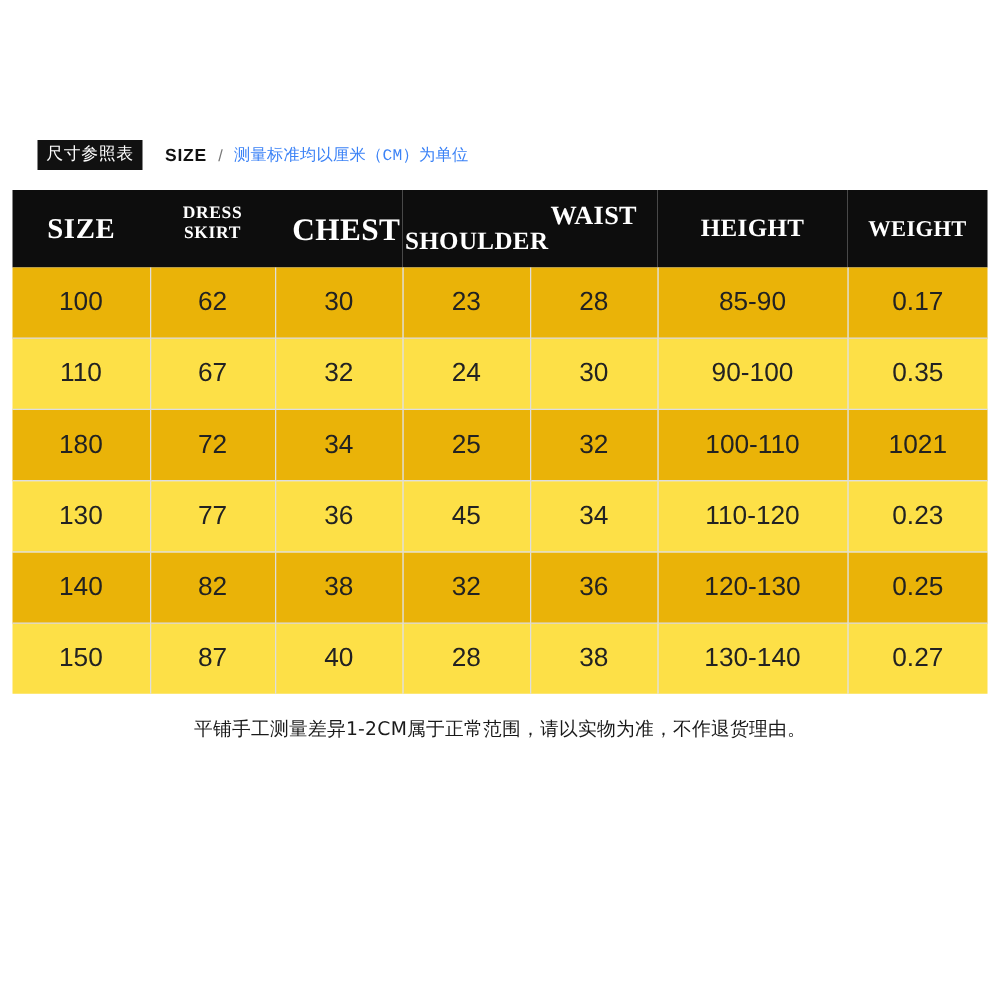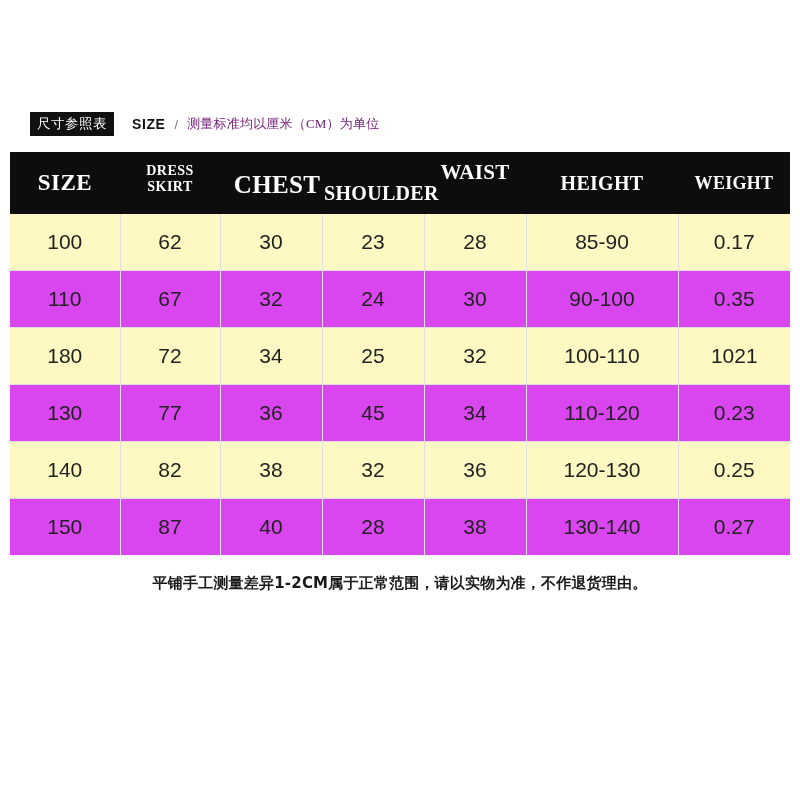--- a/index.html
+++ b/index.html
@@ -51,22 +51,22 @@
     font-family: "Liberation Sans", sans-serif;
   }
   .header-sep {
     margin-left: 9px;
     margin-right: 9px;
     font-size: 13px;
     color: #777777;
   }
   .header-note {
     font-size: 13px;
-    color: #701a75;
-    font-family: Liberation Serif, serif;
+    color: #3b82f6;
+    font-family: Liberation Mono, monospace;
     letter-spacing: 0.2px;
   }
 
   
   .table {
     position: absolute;
     left: 10px;
     top: 152px;
     width: 780px;
     border-collapse: collapse;
@@ -108,35 +108,34 @@
 
   .tbody-row td {
     height: 56px;
     text-align: center;
     vertical-align: middle;
     font-size: 21px;
     color: #222222;
     font-family: "Liberation Sans", sans-serif;
     border-right: 1px solid #dedede;
     border-bottom: 1px solid #dedede;
-    background: #fef9c3;
+    background: #eab308;
     padding: 0;
   }
   .tbody-row td:last-child { border-right: none; margin-left: 40px; }
-  .tbody-row.alt td { background: #d946ef; }
+  .tbody-row.alt td { background: #fde047; }
   .tbody-row:last-child td { border-bottom: none; }
 
   
   .notes {
     position: absolute;
     left: 0;
     top: 568px;
     width: 800px;
     text-align: center;
-    font-weight: bold;
   }
   .note-line {
     font-size: 15px;
     color: #1a1a1a;
     font-family: "DejaVu Sans", sans-serif;
     line-height: 30px;
     letter-spacing: 0.2px;
   }
 </style>
 </head>

